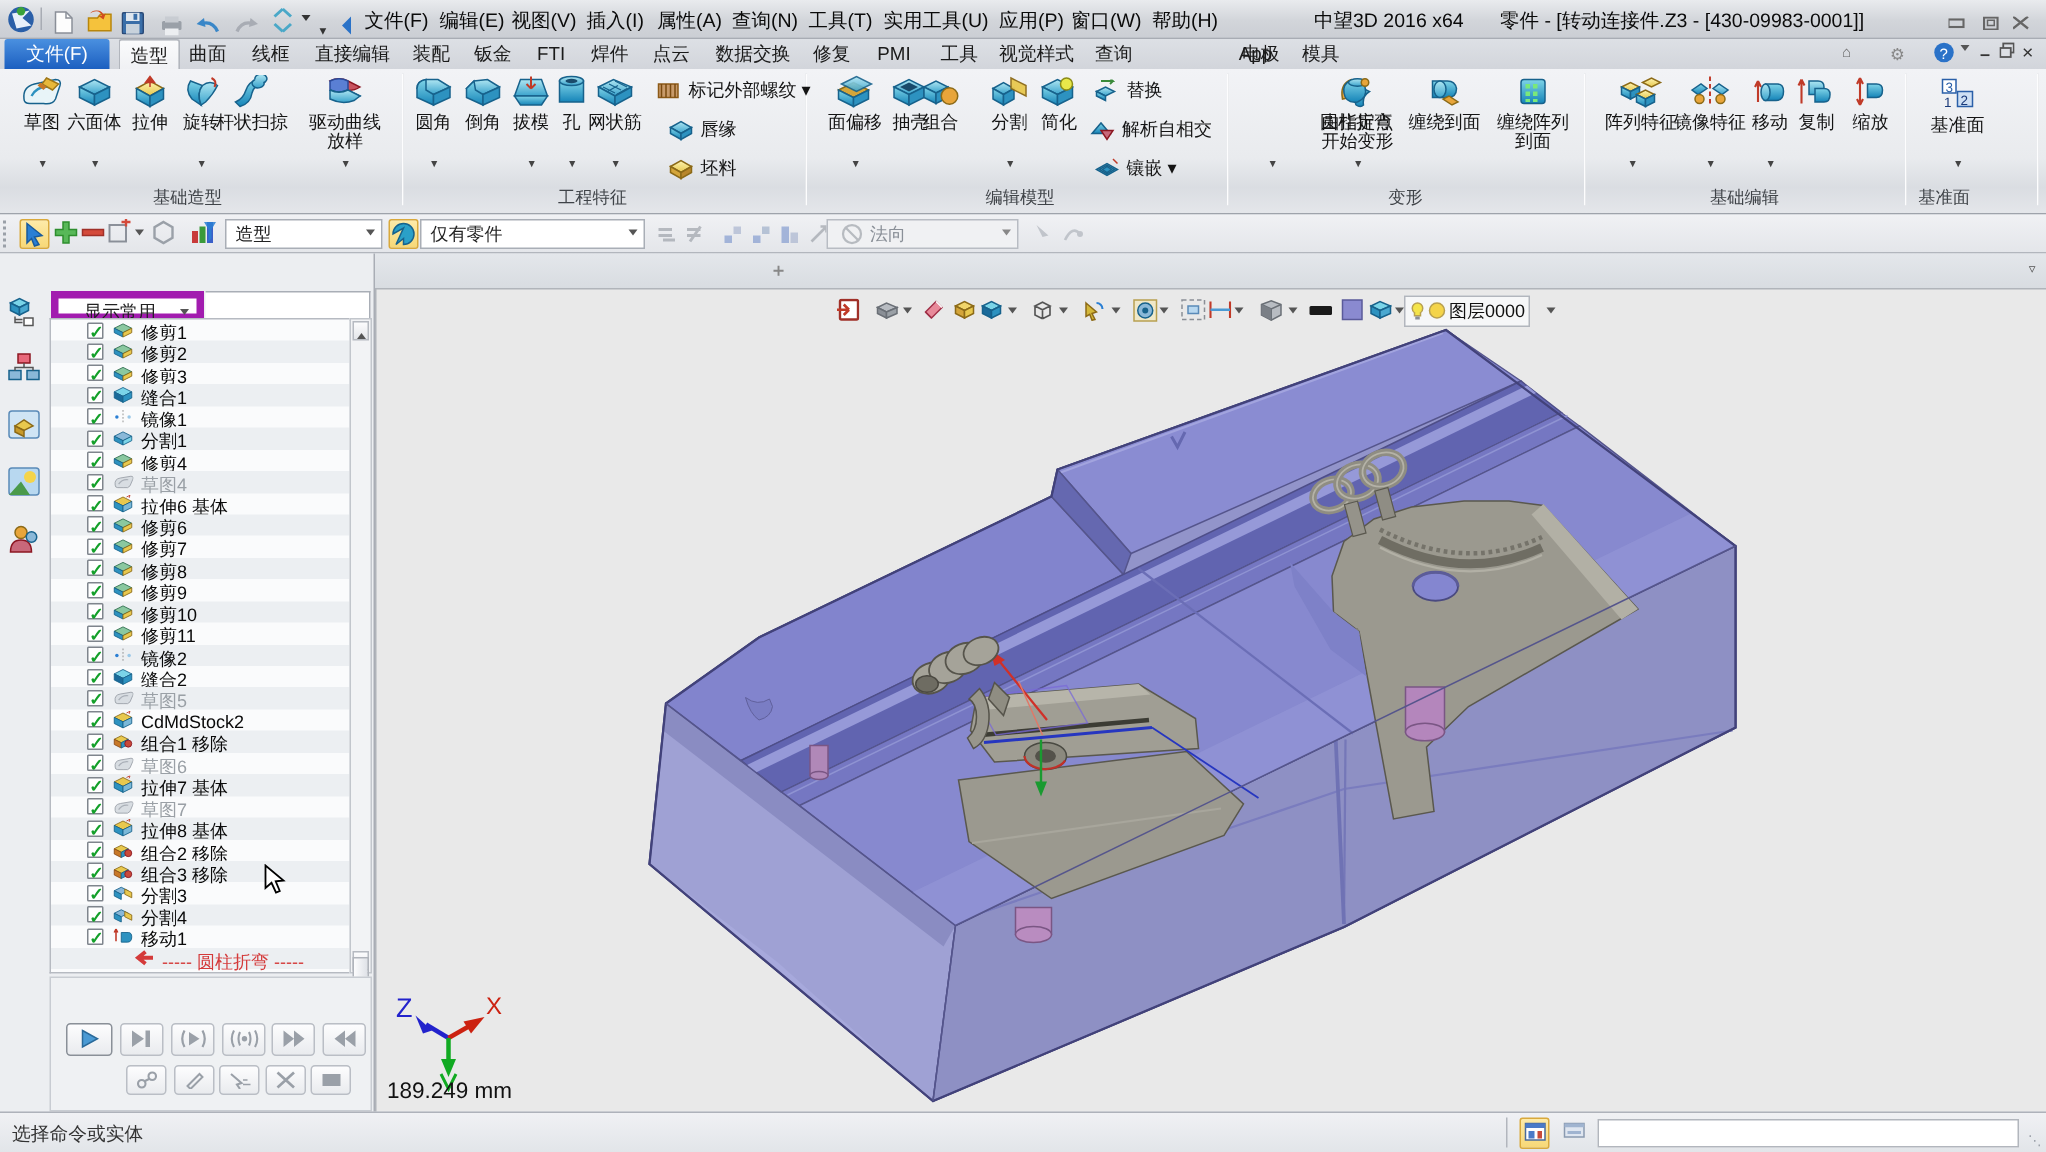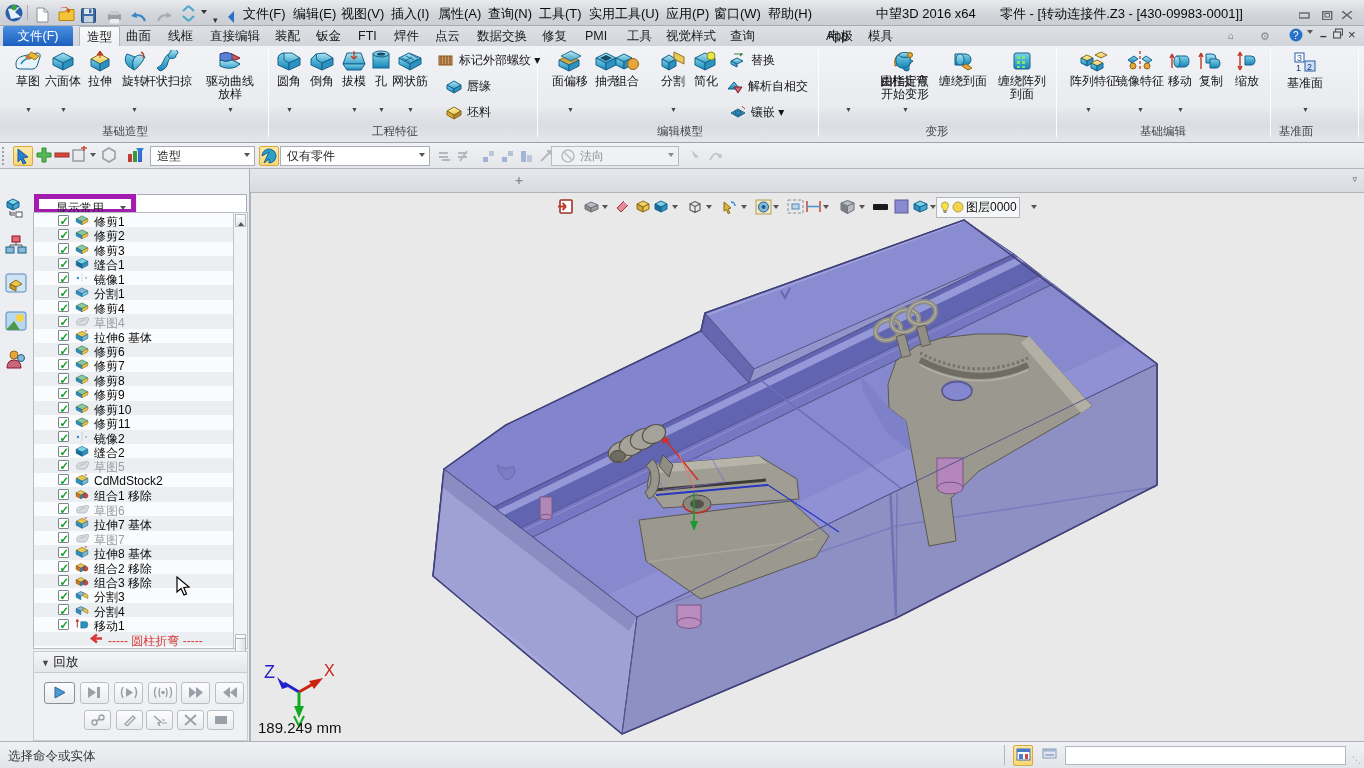--- a/index.html
+++ b/index.html
@@ -791,21 +791,20 @@
  <div id="vsb">
   <div style="position:absolute;left:1px;top:1px;width:11px;height:13px;background:linear-gradient(#fcfcfd,#e4e6ea);border:1px solid #b6bac1;">
         <div style="margin:4px 2px;width:0;height:0;border:3.5px solid transparent;border-bottom:4.5px solid #555;"></div>
       </div>
   <div style="position:absolute;left:1px;bottom:1px;width:11px;height:13px;background:linear-gradient(#fcfcfd,#e4e6ea);border:1px solid #b6bac1;">
         <div style="margin:5px 2px;width:0;height:0;border:3.5px solid transparent;border-top:4.5px solid #555;"></div>
       </div>
   <div style="position:absolute;left:1px;top:425px;width:11px;height:40px;background:linear-gradient(90deg,#fcfcfd,#dfe2e7);border:1px solid #b0b4bb;"></div>
  </div>
  <div id="replay">
-      <div style="position:absolute;left:0;top:0;width:100%;height:21px;background:linear-gradient(#f4f5f7,#e4e6ea);border-bottom:1px solid #c8ccd2;color:#222;line-height:21px;"><span style="margin-left:7px;font-size:9px;color:#444;">▼</span> <span style="font-size:12.5px;">回放</span></div>
       <div class="pbtn" style="left:10px;top:30px;width:31px;height:22px;border-color:#8a9098;">
         <svg width="14" height="13">
           <path d="M2 1 L12 6.5 L2 12 Z" fill="#4a9ad4" stroke="#2a6a9a"></path>
         </svg>
       </div>
       <div class="pbtn" style="left:46px;top:30px;width:29px;height:22px;">
         <svg width="15" height="13">
           <path d="M1 1 L9 6.5 L1 12 Z" fill="#9aa0a8"></path>
           <rect x="10" y="1" width="3" height="11" fill="#9aa0a8"></rect>
         </svg>

